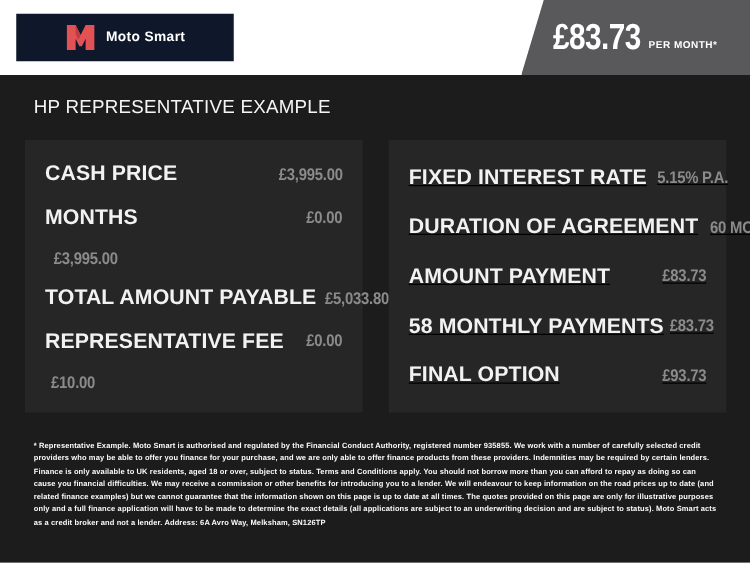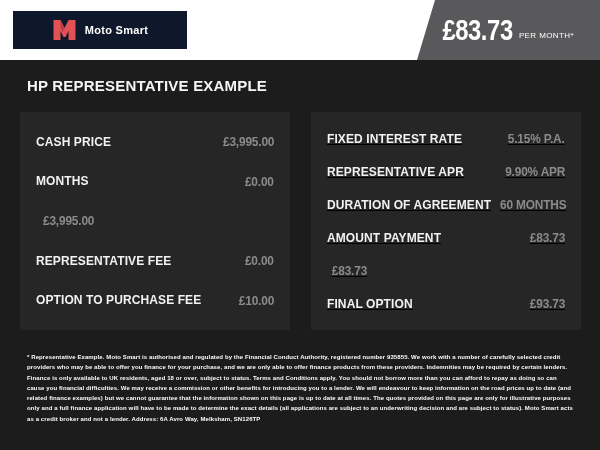--- a/index.html
+++ b/index.html
@@ -28,40 +28,40 @@
     clip-path:polygon(18px 0, 100% 0, 100% 100%, 0 100%);
     display:flex; align-items:center; justify-content:flex-end;
     padding-right:26px; box-sizing:border-box;
   }
   .banner-amount {
     color:#ffffff; font-weight:bold; font-size:29px;
     display:inline-block; transform:scaleX(0.82); transform-origin:right center;
     letter-spacing:-0.5px;
   }
   .banner-period {
-    color:#ffffff; font-weight:normal; font-size:8px; letter-spacing:0.4px;
+    color:#ffffff; font-weight:bold; font-size:8px; letter-spacing:0.4px;
     margin-left:6px; padding-top:10px;
   }
   
   .section-title {
     position:absolute; top:77px; left:27px;
-    color:#f5f5f5; font-weight:bold; font-size:15px; letter-spacing:0.2px;text-align:center;
+    color:#f5f5f5; font-weight:normal; font-size:15px; letter-spacing:0.2px;text-align:center;
   }
   
   .panel {
     position:absolute; top:112px; height:218px; width:270px;
     background:#262626; box-sizing:border-box;
     padding:10px 16px;
     display:flex; flex-direction:column; justify-content:space-around;
   }
   .panel-left  { left:20px; }
   .panel-right { left:311px;text-decoration:underline; }
   .frow { display:flex; justify-content:space-between; align-items:center; }
   .frow-label {
-    color:#f2f2f2; font-weight:bold; font-size:12px; letter-spacing:0.1px;
+    color:#f2f2f2; font-weight:bold; font-size:17px; letter-spacing:0.1px;
     white-space:nowrap;
   }
   .frow-value {
     color:#8b8b8b; font-weight:bold; font-size:13.5px;
     display:inline-block; transform:scaleX(0.88); transform-origin:right center;
     letter-spacing:-0.2px; white-space:nowrap;
   }
   
   .disclaimer {
     position:absolute; top:352px; left:27px; width:546px;
@@ -96,47 +96,47 @@
       <span class="frow-value">£3,995.00</span>
     </div>
     <div class="frow">
       <span class="frow-label">MONTHS</span>
       <span class="frow-value">£0.00</span>
     </div>
     <div class="frow">
       <span class="frow-value">£3,995.00</span>
     </div>
     <div class="frow">
+      <span class="frow-label">TOTAL AMOUNT PAYABLE</span>
+      <span class="frow-value">£5,033.80</span>
+    </div>
+    <div class="frow">
       <span class="frow-label">REPRESENTATIVE FEE</span>
       <span class="frow-value">£0.00</span>
     </div>
     <div class="frow">
-      <span class="frow-label">OPTION TO PURCHASE FEE</span>
       <span class="frow-value">£10.00</span>
     </div>
   </div>
 
   <div class="panel panel-right">
     <div class="frow">
       <span class="frow-label">FIXED INTEREST RATE</span>
       <span class="frow-value">5.15% P.A.</span>
     </div>
     <div class="frow">
-      <span class="frow-label">REPRESENTATIVE APR</span>
-      <span class="frow-value">9.90% APR</span>
-    </div>
-    <div class="frow">
       <span class="frow-label">DURATION OF AGREEMENT</span>
       <span class="frow-value">60 MONTHS</span>
     </div>
     <div class="frow">
       <span class="frow-label">AMOUNT PAYMENT</span>
       <span class="frow-value">£83.73</span>
     </div>
     <div class="frow">
+      <span class="frow-label">58 MONTHLY PAYMENTS</span>
       <span class="frow-value">£83.73</span>
     </div>
     <div class="frow">
       <span class="frow-label">FINAL OPTION</span>
       <span class="frow-value">£93.73</span>
     </div>
   </div>
 
   <div class="disclaimer">* Representative Example. Moto Smart is authorised and regulated by the Financial Conduct Authority, registered number 935855. We work with a number of carefully selected credit providers who may be able to offer you finance for your purchase, and we are only able to offer finance products from these providers. Indemnities may be required by certain lenders. Finance is only available to UK residents, aged 18 or over, subject to status. Terms and Conditions apply. You should not borrow more than you can afford to repay as doing so can cause you financial difficulties. We may receive a commission or other benefits for introducing you to a lender. We will endeavour to keep information on the road prices up to date (and related finance examples) but we cannot guarantee that the information shown on this page is up to date at all times. The quotes provided on this page are only for illustrative purposes only and a full finance application will have to be made to determine the exact details (all applications are subject to an underwriting decision and are subject to status). Moto Smart acts as a credit broker and not a lender. Address: 6A Avro Way, Melksham, SN126TP</div>
 

